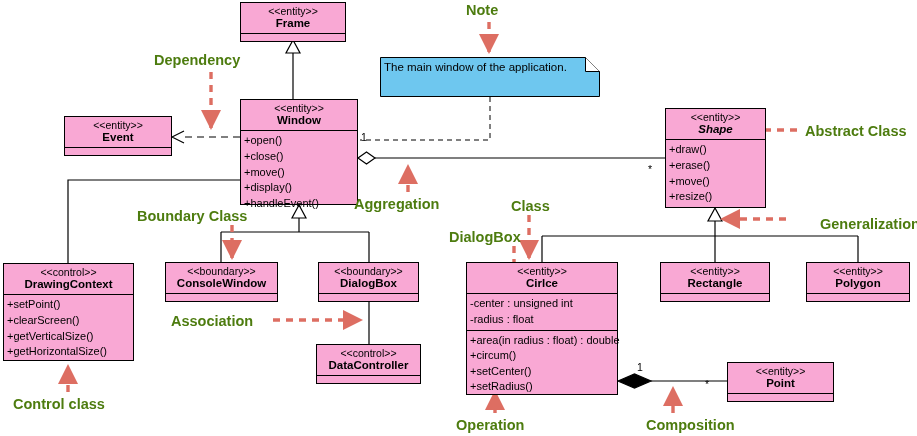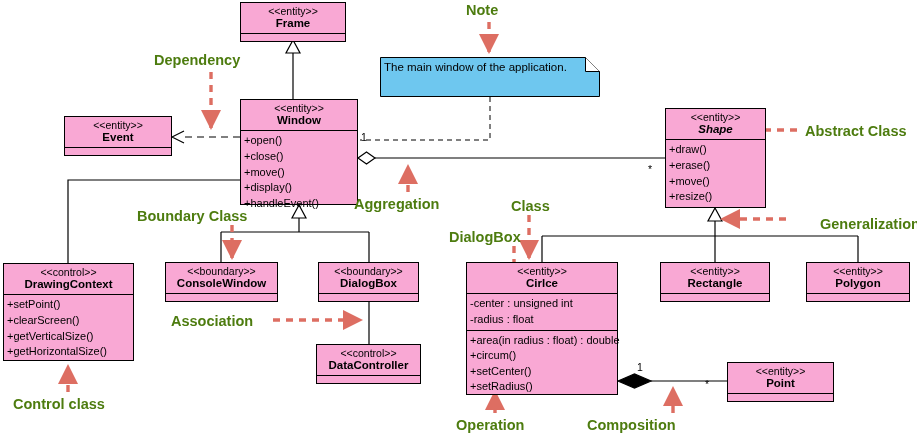--- a/index.html
+++ b/index.html
@@ -307,16 +307,16 @@
       <div class="annot" style="left: 154px; top: 52px;">Dependency</div>
       <div class="annot" style="left: 805px; top: 123px;">Abstract Class</div>
       <div class="annot" style="left: 354px; top: 196px;">Aggregation</div>
       <div class="annot" style="left: 511px; top: 198px;">Class</div>
       <div class="annot" style="left: 795px; top: 216px; margin-left: 25px;">Generalization</div>
       <div class="annot" style="left: 137px; top: 208px;">Boundary Class</div>
       <div class="annot" style="left: 449px; top: 229px;">DialogBox</div>
       <div class="annot" style="left: 171px; top: 313px;">Association</div>
       <div class="annot" style="left: 13px; top: 396px;">Control class</div>
       <div class="annot" style="left: 456px; top: 417px;">Operation</div>
-      <div class="annot" style="left: 587px; top: 417px;">Composition</div>
+      <div class="annot" style="left: 646px; top: 417px;">Composition</div>
     </div>
 
 </div>
 
 </body></html>

